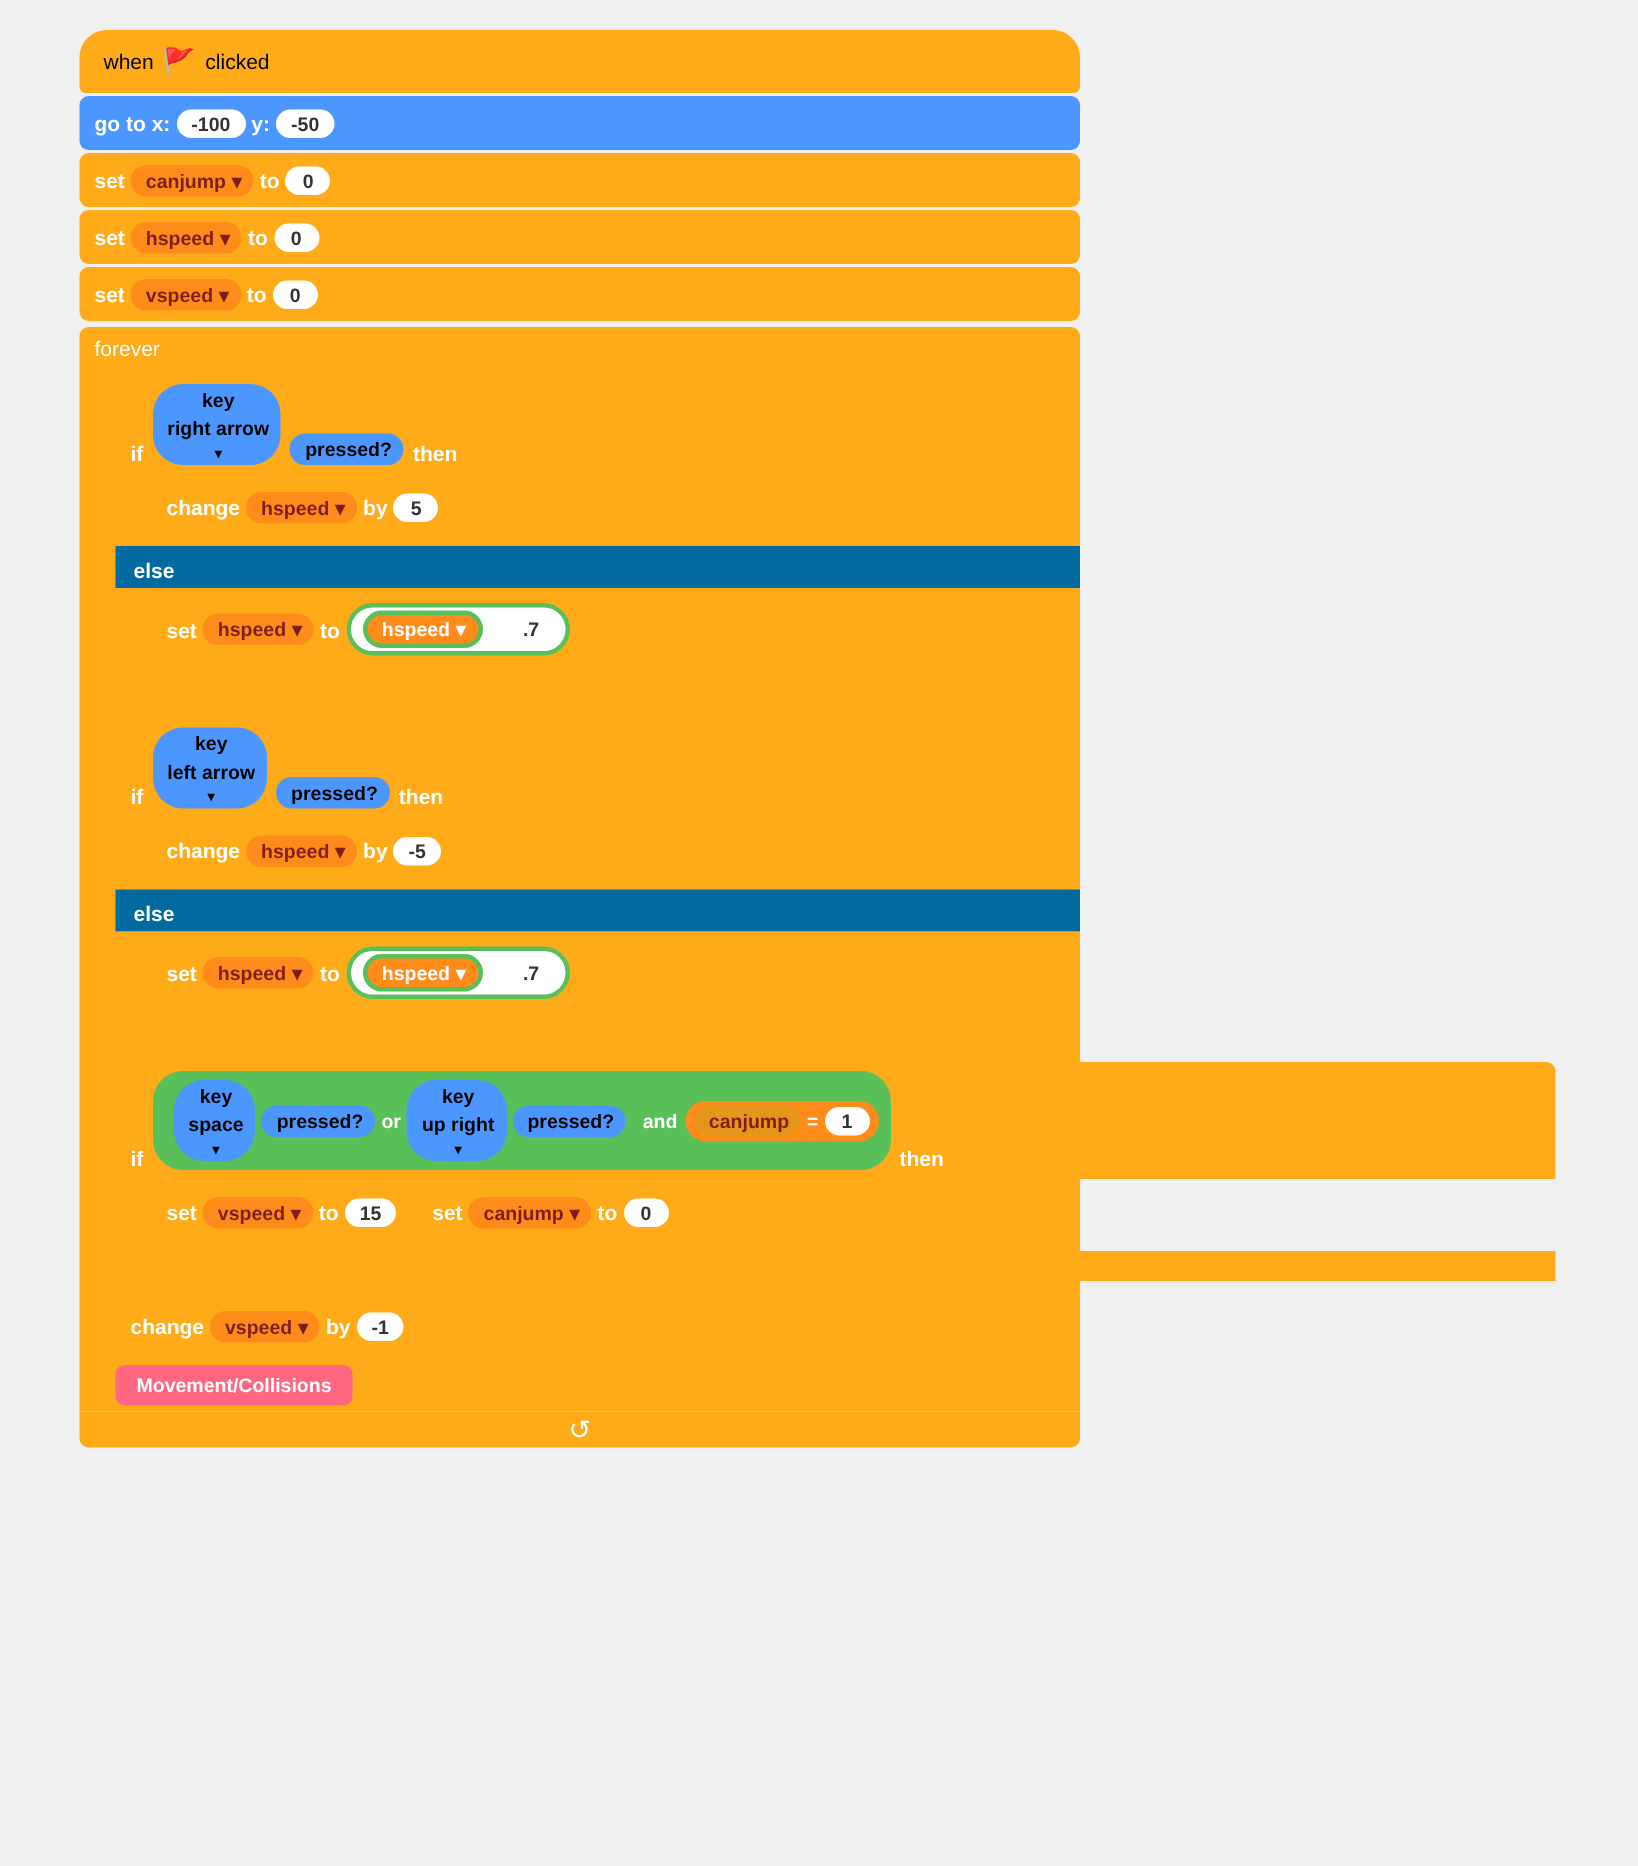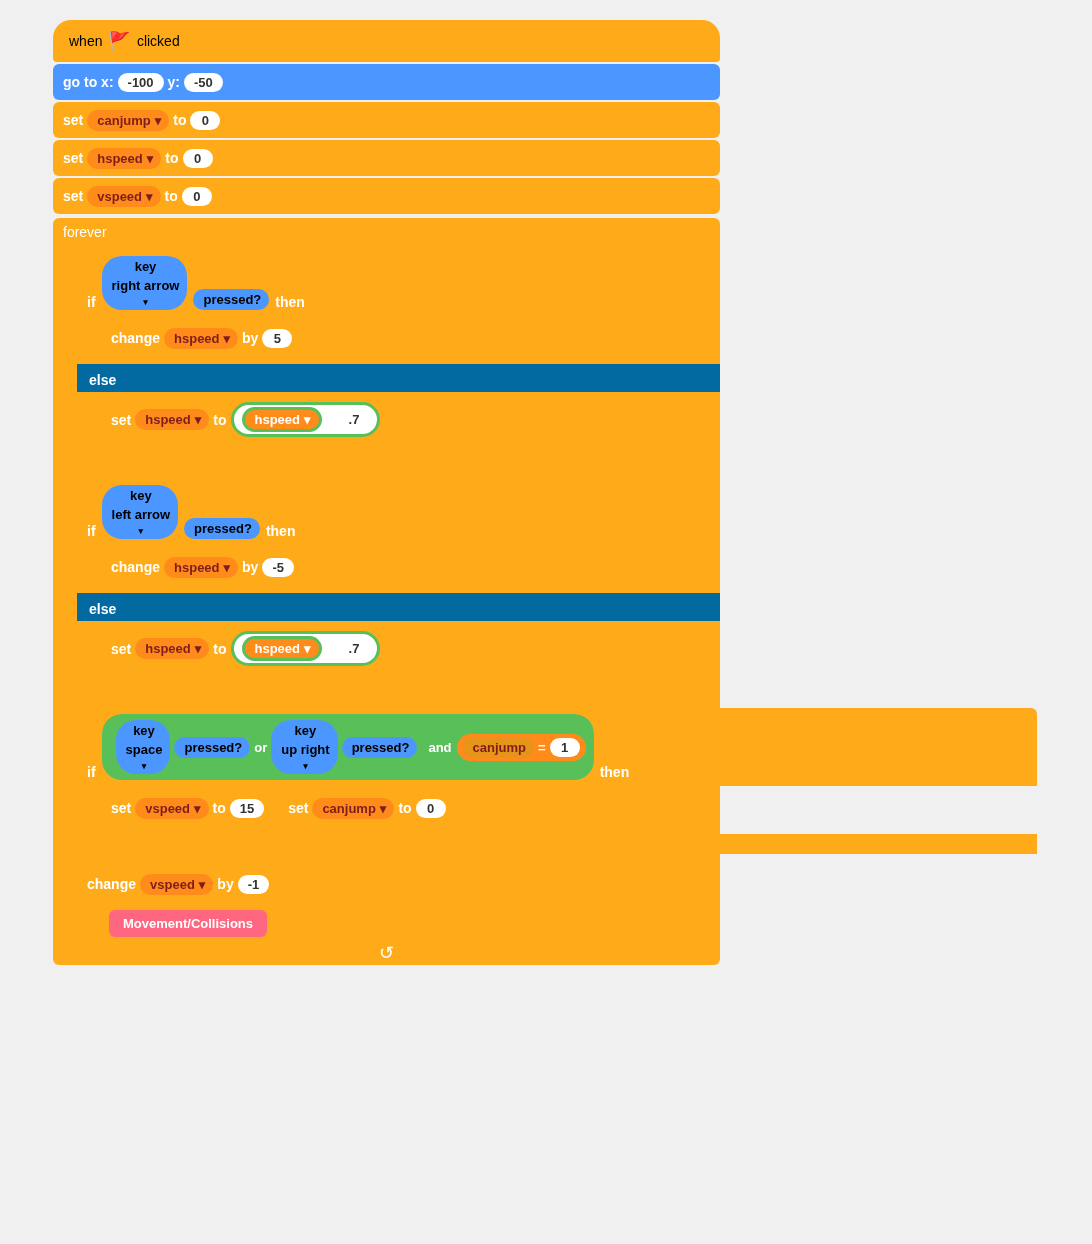--- a/index.html
+++ b/index.html
@@ -206,21 +206,20 @@
     .pink-block {
       background: #ff6680;
       border-radius: 6px;
       padding: 6px 14px;
       color: white;
       font-weight: bold;
       font-size: 13px;
       display: inline-flex;
       align-items: center;
       gap: 6px;
-      margin-left: 32px;
     }
 
     
     .nested-if {
       display: flex;
       flex-direction: column;
       width: 100%;
       margin-bottom: 4px;
     }
   </style>

